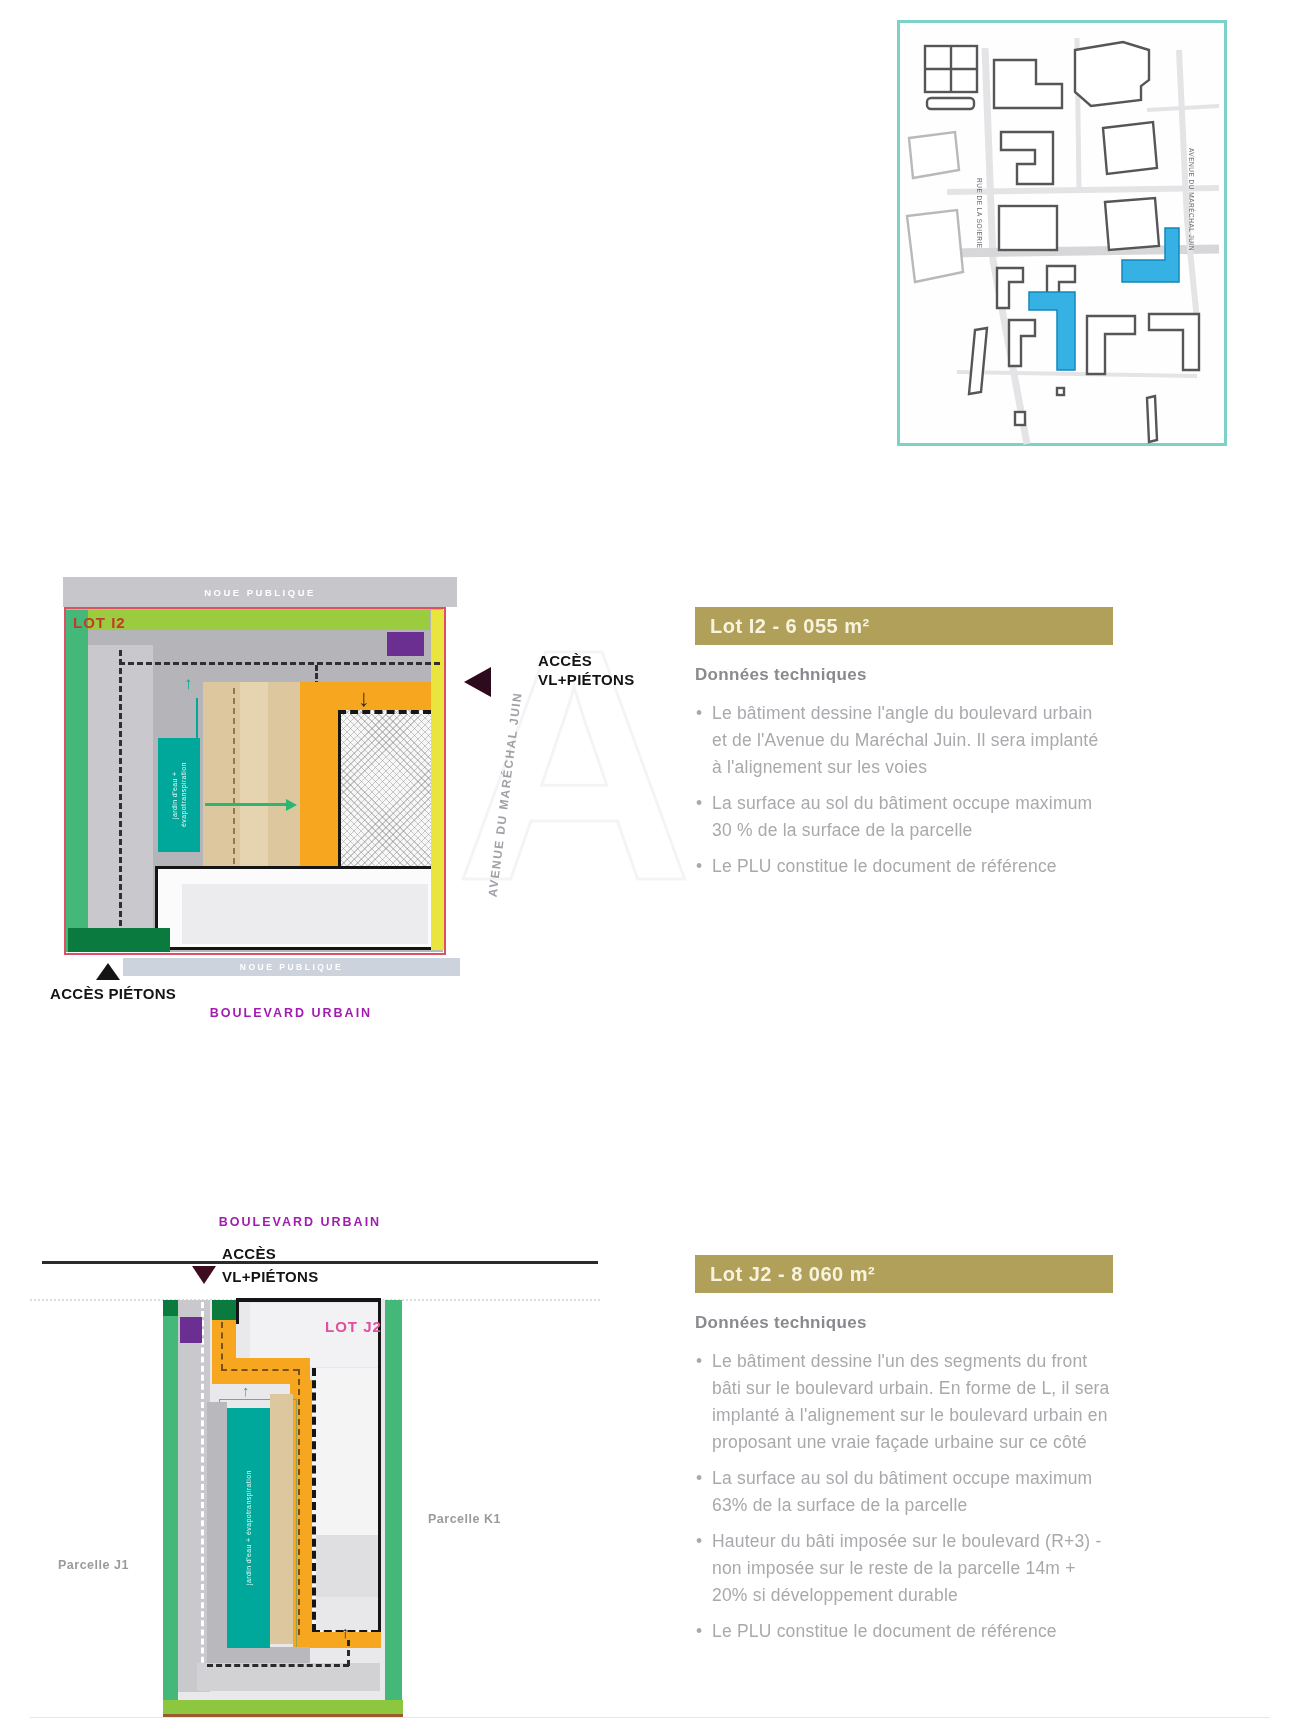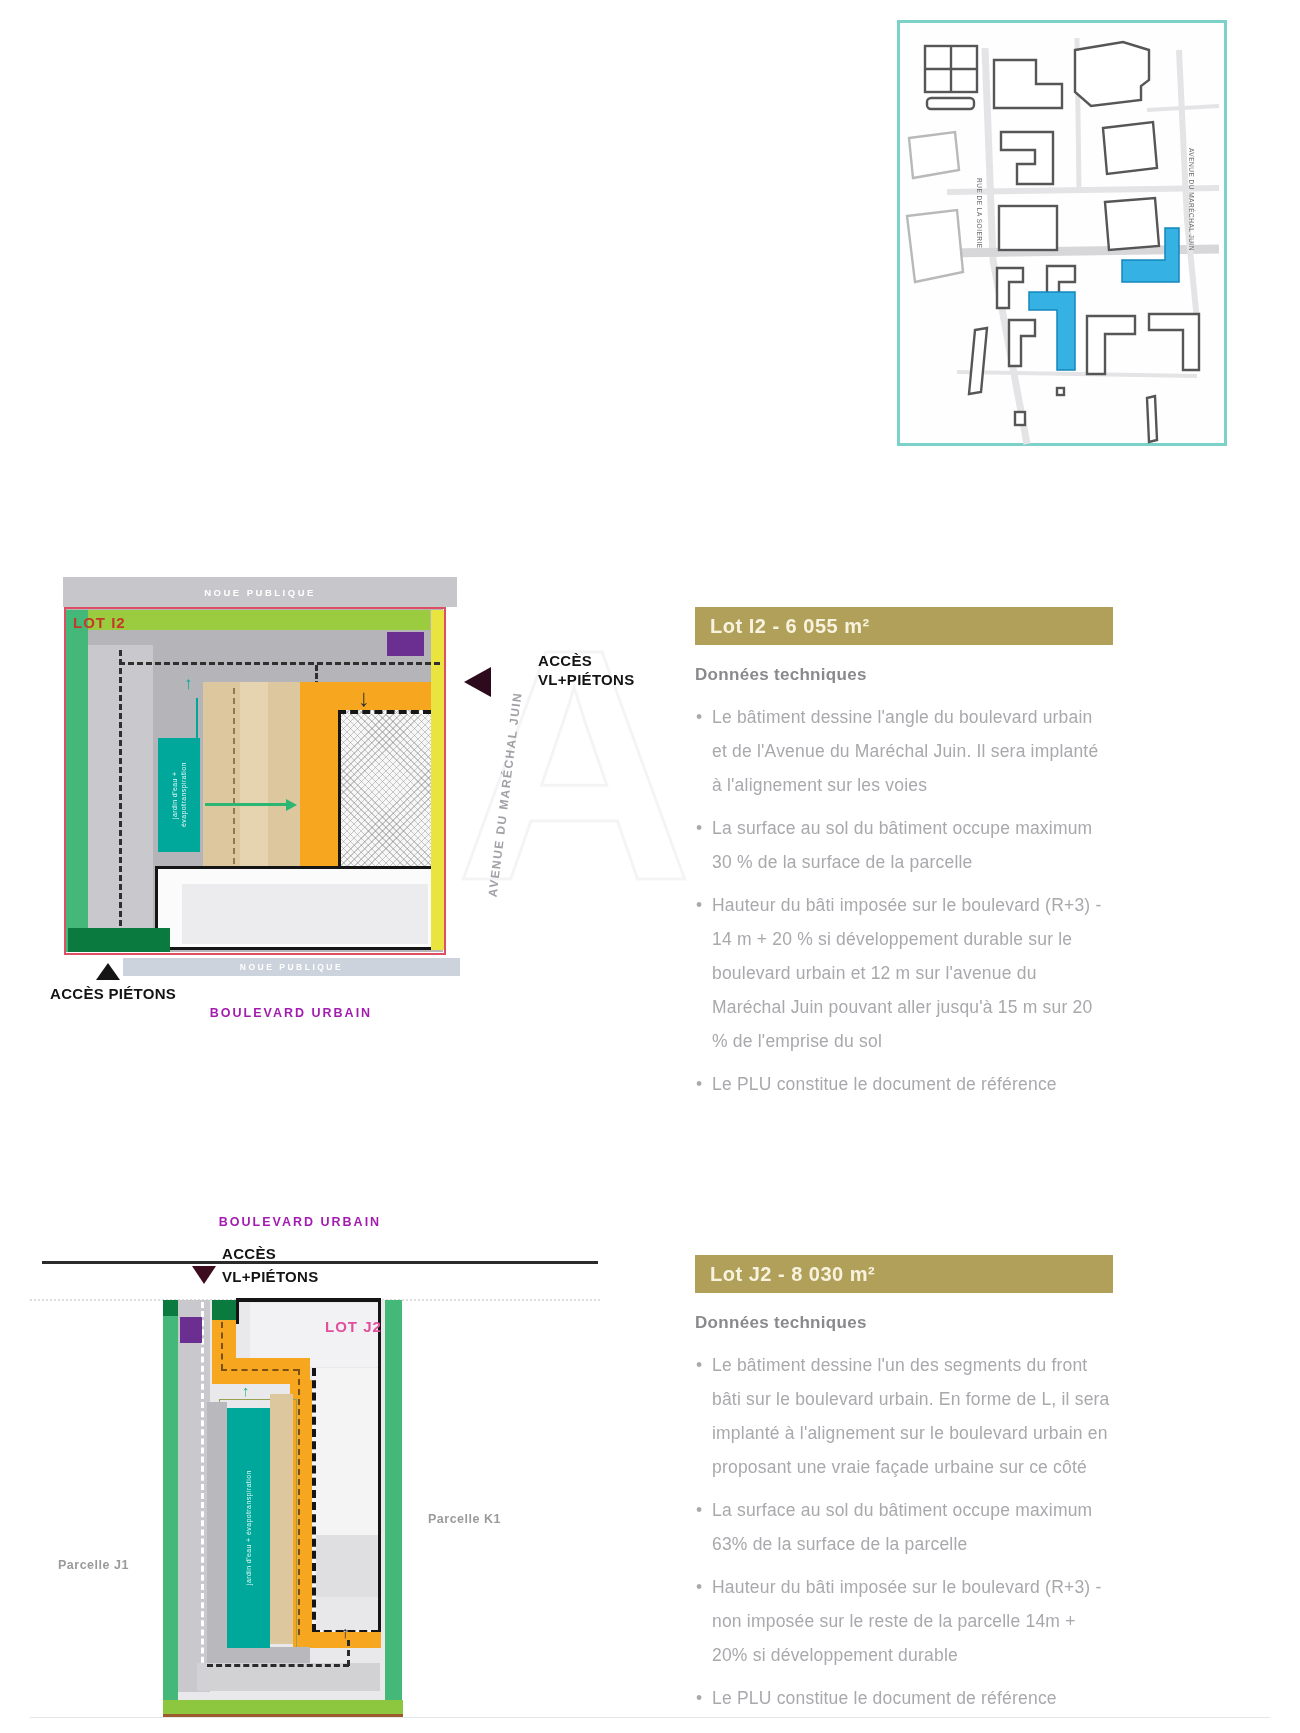--- a/index.html
+++ b/index.html
@@ -21,21 +21,21 @@
             color:#e8fbf8;letter-spacing:.4px;text-align:center;overflow:hidden;}
   .hatch{background:
       repeating-linear-gradient(45deg, rgba(120,120,120,.38) 0 1px, transparent 1px 5px),
       repeating-linear-gradient(-45deg, rgba(120,120,120,.38) 0 1px, transparent 1px 5px),
       #f7f7f7;}
   .info{position:absolute;width:418px;margin-top:42px;}
   .info-bar{height:38px;background:#b1a05a;color:#f8f3df;font-weight:700;font-size:20px;
             line-height:38px;padding-left:15px;letter-spacing:.5px;box-sizing:border-box;}
   .info-sub{margin-top:20px;font-weight:700;font-size:17px;color:#8a8a8e;letter-spacing:.3px;}
   .info ul{margin:15px 0 0 0;padding:0;list-style:none;}
-  .info li{position:relative;padding-left:17px;margin-bottom:9px;font-size:17.5px;line-height:34px;
+  .info li{position:relative;padding-left:17px;margin-bottom:9px;font-size:17.5px;line-height:27px;
            color:#a9a9ad;letter-spacing:.2px;max-width:400px;}
   .info li::before{content:"•";position:absolute;left:1px;top:0;color:#a9a9ad;}
   .tri-left{width:0;height:0;border-top:15px solid transparent;border-bottom:15px solid transparent;
             border-right:27px solid #2d0b1c;}
   .tri-up-dark{width:0;height:0;border-left:12px solid transparent;border-right:12px solid transparent;
             border-bottom:17px solid #141414;}
   .tri-down-maroon{width:0;height:0;border-left:12px solid transparent;border-right:12px solid transparent;
             border-top:18px solid #3d0c1e;}
   .tri-right-green{width:0;height:0;border-top:6px solid transparent;border-bottom:6px solid transparent;
             border-left:11px solid #2bb673;}
@@ -140,21 +140,20 @@
     <div class="abs plan-caption" style="left:50px;top:984px;">ACCÈS PIÉTONS</div>
     <div class="abs street" style="left:196px;top:1006px;width:190px;text-align:center;">BOULEVARD URBAIN</div>
   </div>
 
   <div class="info" style="left:695px;top:565px;">
     <div class="info-bar">Lot I2 - 6 055 m²</div>
     <div class="info-sub">Données techniques</div>
     <ul>
       <li>Le bâtiment dessine l'angle du boulevard urbain et de l'Avenue du Maréchal Juin. Il sera implanté à l'alignement sur les voies</li>
       <li>La surface au sol du bâtiment occupe maximum 30 % de la surface de la parcelle</li>
-      <li>Hauteur du bâti imposée sur le boulevard (R+3) - 14 m + 20 % si développement durable sur le boulevard urbain et 12 m sur l'avenue du Maréchal Juin pouvant aller jusqu'à 15 m sur 20 % de l'emprise du sol</li>
       <li>Le PLU constitue le document de référence</li>
     </ul>
   </div>
 
   <div class="layer">
     <div class="abs street" style="left:210px;top:1215px;width:180px;text-align:center;">BOULEVARD URBAIN</div>
     <div class="abs plan-caption" style="left:222px;top:1244px;">ACCÈS</div>
     <div class="abs" style="left:42px;top:1261px;width:556px;height:3px;background:#2b2b2b;"></div>
     <div class="abs tri-down-maroon" style="left:192px;top:1266px;"></div>
     <div class="abs plan-caption" style="left:222px;top:1267px;">VL+PIÉTONS</div>
@@ -197,21 +196,21 @@
     <span class="abs" style="left:341px;top:1624px;color:#2a2a2a;font-size:16px;font-weight:700;">↑</span>
     <div class="abs lot-j2" style="left:325px;top:1318px;">LOT J2</div>
     <div class="abs parcelle" style="left:58px;top:1512px;margin-top:46px;">Parcelle J1</div>
     <div class="abs parcelle" style="left:428px;top:1512px;">Parcelle K1</div>
     <div class="abs" style="left:163px;top:1700px;width:240px;height:14px;background:#8dc63f;"></div>
     <div class="abs" style="left:163px;top:1714px;width:240px;height:4px;background:#9c5b2e;"></div>
     <div class="abs" style="left:30px;top:1717px;width:1240px;border-top:1px solid #e6e6e6;"></div>
   </div>
 
   <div class="info" style="left:695px;top:1213px;">
-    <div class="info-bar">Lot J2 - 8 030 m²</div>
+    <div class="info-bar">Lot J2 - 8 060 m²</div>
     <div class="info-sub">Données techniques</div>
     <ul>
       <li>Le bâtiment dessine l'un des segments du front bâti sur le boulevard urbain. En forme de L, il sera implanté à l'alignement sur le boulevard urbain en proposant une vraie façade urbaine sur ce côté</li>
       <li>La surface au sol du bâtiment occupe maximum 63% de la surface de la parcelle</li>
       <li>Hauteur du bâti imposée sur le boulevard (R+3) - non imposée sur le reste de la parcelle 14m + 20% si développement durable</li>
       <li>Le PLU constitue le document de référence</li>
     </ul>
   </div>
 
 </div>

